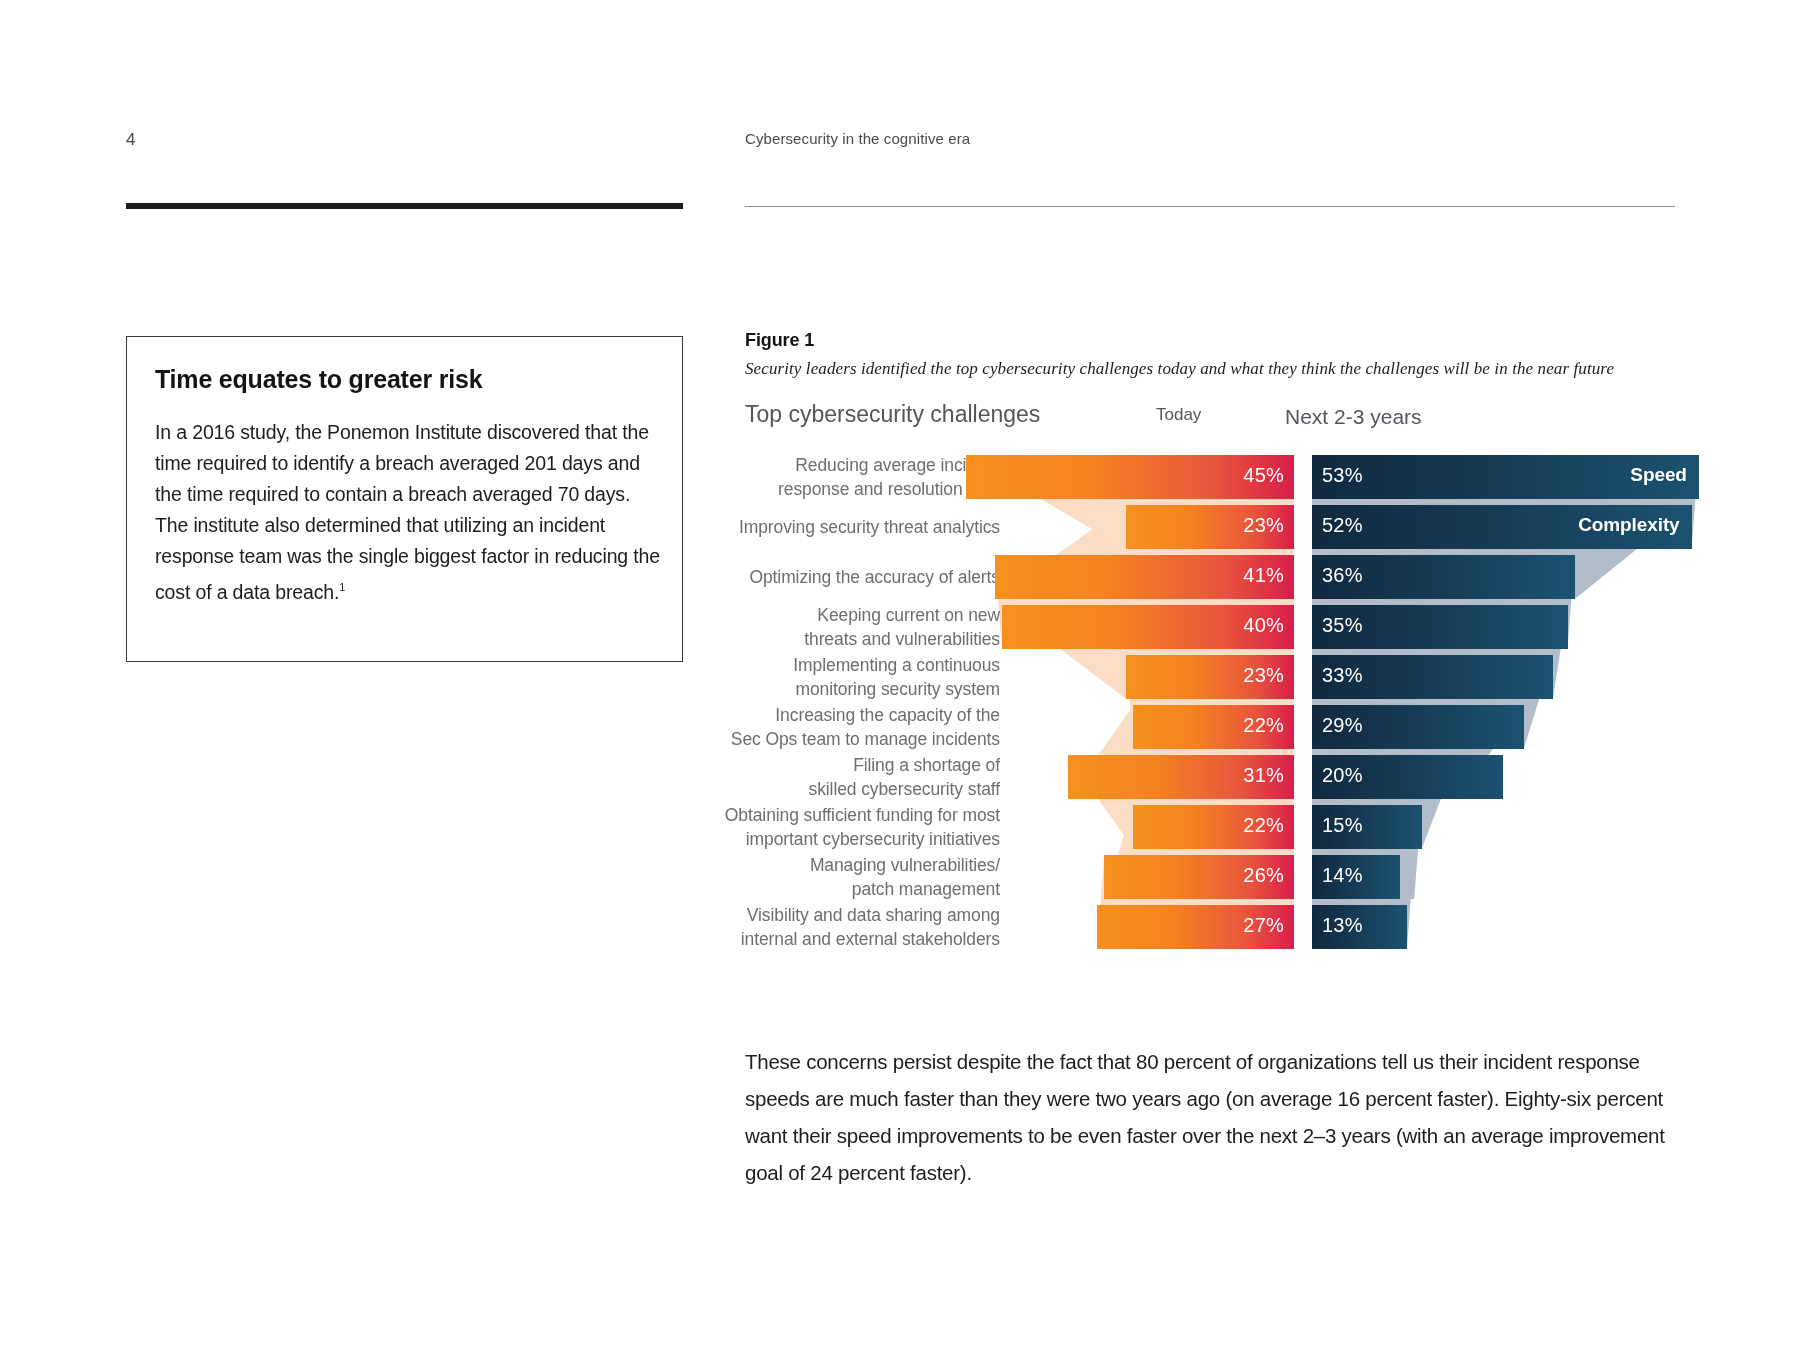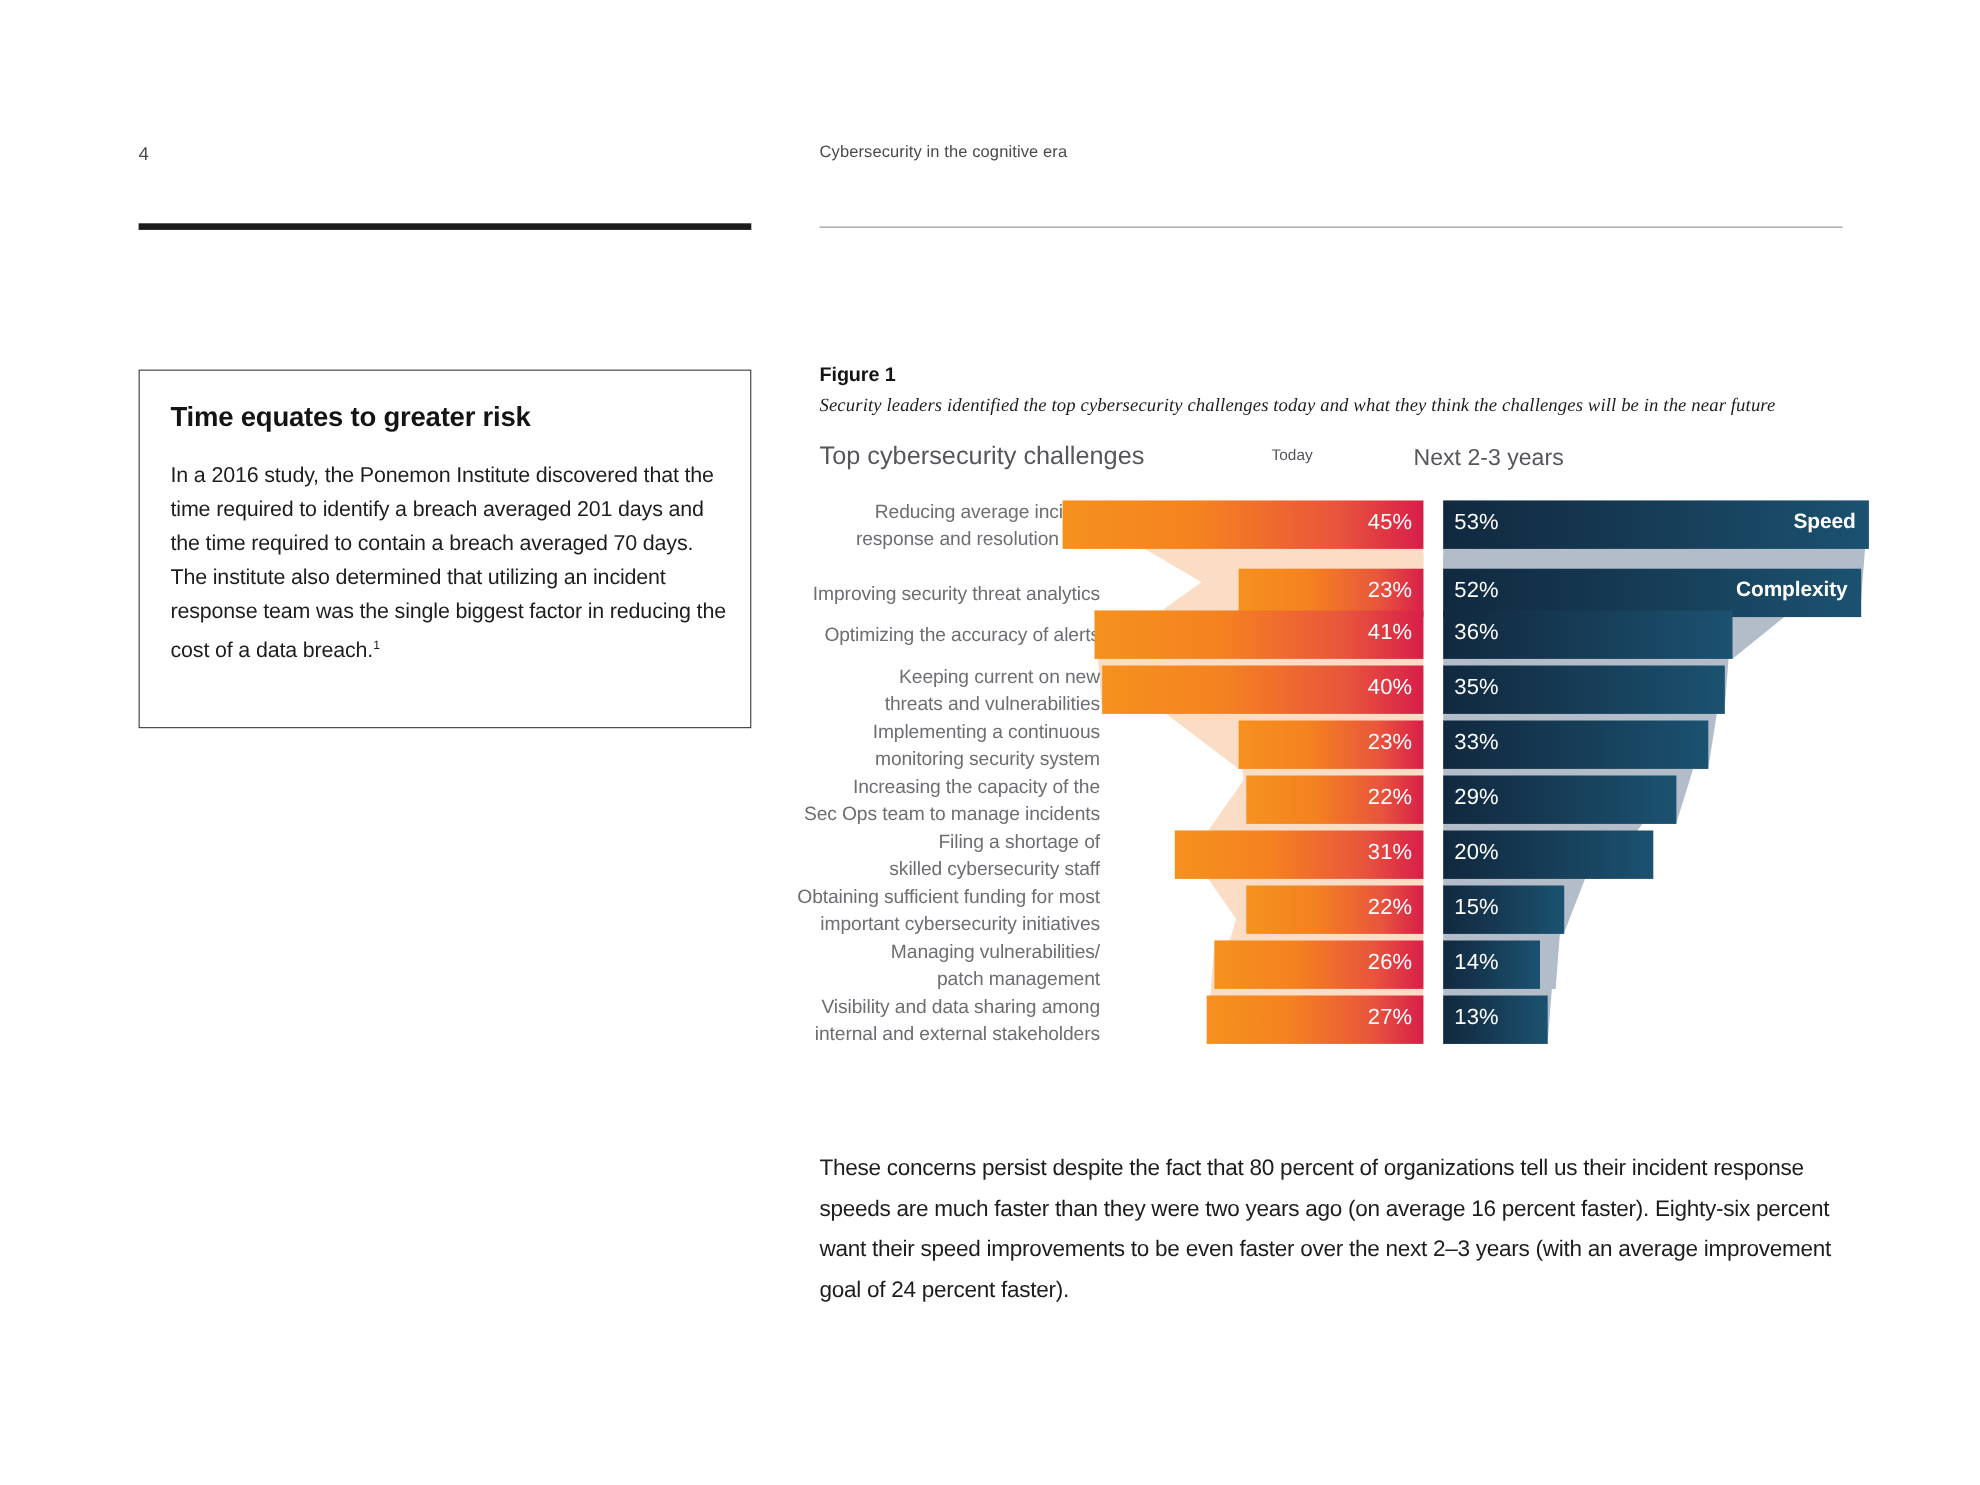--- a/index.html
+++ b/index.html
@@ -116,21 +116,21 @@
     position: absolute;
     left: 0px;
     top: 0px;
     font-size: 23px;
     color: #54565b;
   }
   .head-today {
     position: absolute;
     left: 411px;
     top: 4px;
-    font-size: 14px;
+    font-size: 17px;
     color: #54565b;
   }
   .head-next {
     position: absolute;
     left: 540px;
     top: 4px;
     font-size: 21px;
     color: #54565b;
   }
 
@@ -268,21 +268,21 @@
             <div>response and resolution time</div>
           </div>
           <div class="bar-today" style="left: 220.5px; width: 328.5px;">
             <span class="val">45%</span>
           </div>
           <div class="bar-next" style="left: 567px; width: 386.9px;">
             <span class="val">53%</span>
             <span class="tag">Speed</span>
           </div>
         </div>
-        <div class="row" style="top: 68px;">
+        <div class="row" style="top: 56px;">
           <div class="row-label one-line">
             <div>Improving security threat analytics</div>
           </div>
           <div class="bar-today" style="left: 381.1px; width: 167.9px;">
             <span class="val">23%</span>
           </div>
           <div class="bar-next" style="left: 567px; width: 379.6px;">
             <span class="val">52%</span>
             <span class="tag">Complexity</span>
           </div>

